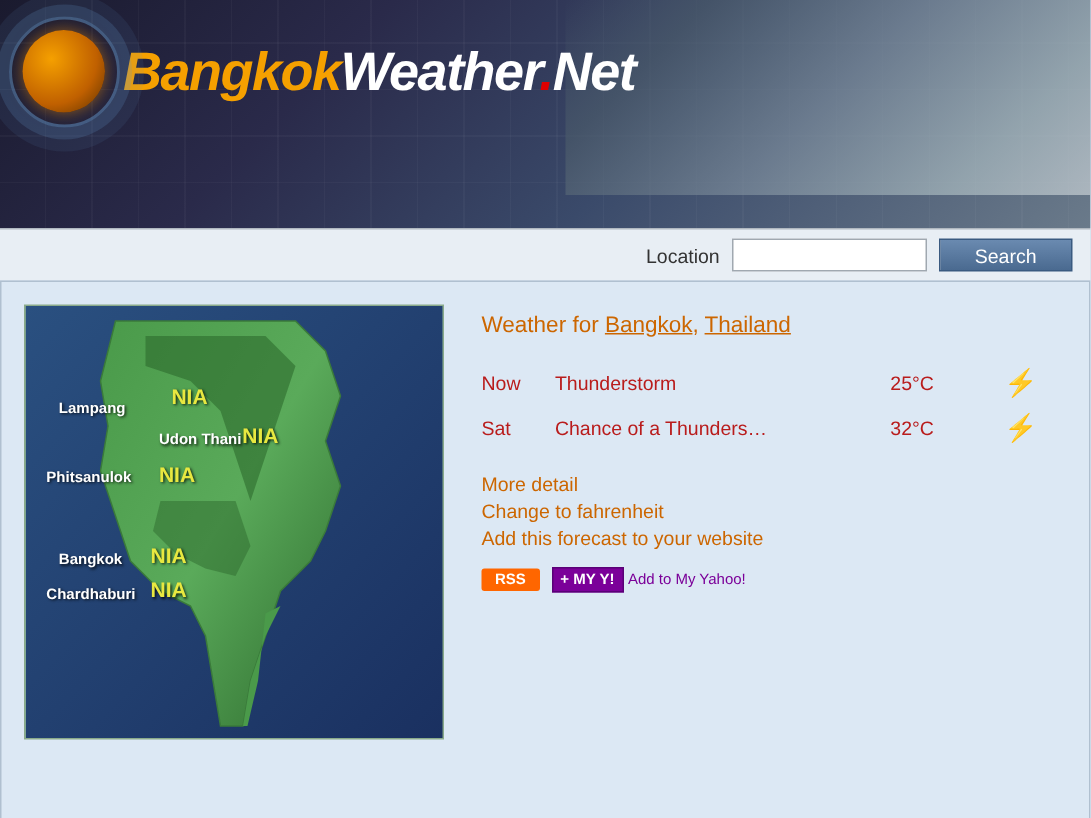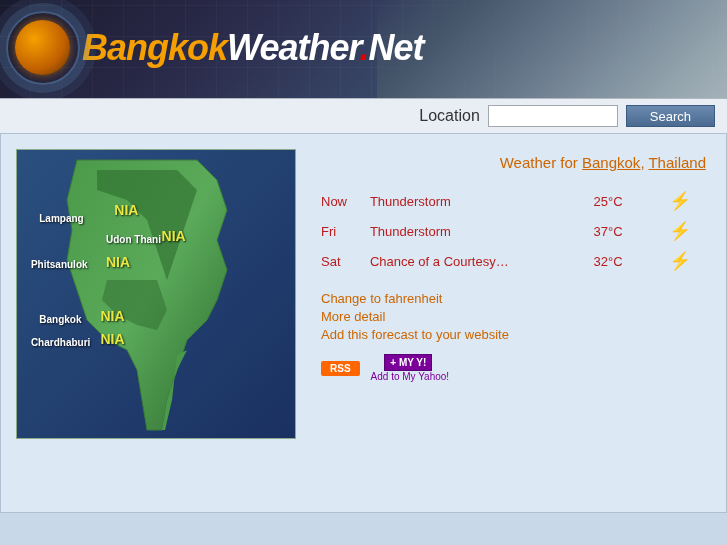--- a/index.html
+++ b/index.html
@@ -1,21 +1,21 @@
 <!DOCTYPE html>
 <html><head>
   <meta charset="utf-8">
   <style>
     * { margin: 0; padding: 0; box-sizing: border-box; }
     body { font-family: Arial, sans-serif; font-size: 13px; background: #c8d8e8; width: 727px; }
 
     
     #header {
       width: 727px;
-      height: 98px;
+      height: 152px;
       background: linear-gradient(135deg, #1a1a2e 0%, #2a2a4a 30%, #3a4a6a 60%, #6a7a8a 100%);
       position: relative;
       overflow: hidden;
     }
     #header-bg {
       position: absolute;
       top: 0; left: 0; right: 0; bottom: 0;
       background: 
         repeating-linear-gradient(0deg, transparent, transparent 30px, rgba(255,255,255,0.03) 30px, rgba(255,255,255,0.03) 31px),
         repeating-linear-gradient(90deg, transparent, transparent 30px, rgba(255,255,255,0.03) 30px, rgba(255,255,255,0.03) 31px);
@@ -75,21 +75,21 @@
       background: #e8eef4;
       border-top: 1px solid #b0b8c0;
       padding: 6px 12px;
       display: flex;
       align-items: center;
       justify-content: flex-end;
       gap: 8px;
     }
     #location-label {
       color: #333;
-      font-size: 16px;
+      font-size: 13px;
     }
     #location-input {
       width: 130px;
       height: 22px;
       border: 1px solid #a0a8b0;
       padding: 2px 4px;
       font-size: 13px;
       background: white;
     }
     #search-button {
@@ -151,21 +151,20 @@
 
     
     #weather-section {
       flex: 1;
       padding: 5px;
     }
     #weather-title {
       font-size: 15px;
       color: #cc6600;
       margin-bottom: 15px;
-      text-align: right;
     }
     #weather-title a {
       color: #cc6600;
       text-decoration: underline;
     }
     #weather-table {
       width: 100%;
       border-collapse: collapse;
       margin-bottom: 15px;
     }
@@ -291,43 +290,37 @@
 
     <table id="weather-table">
       <tbody id="weather-tbody">
       <tr>
     <td class="day-col">Now</td>
     <td class="desc-col">Thunderstorm</td>
     <td class="temp-col">25°C</td>
     <td class="icon-col"><span class="weather-icon">⚡</span></td>
   </tr>
           <tr>
-    <td class="day-col">Fri</td>
-    <td class="desc-col">Thunderstorm</td>
-    <td class="temp-col">37°C</td>
-    <td class="icon-col"><span class="weather-icon">⚡</span></td>
-  </tr>
-          <tr>
     <td class="day-col">Sat</td>
-    <td class="desc-col">Chance of a Courtesy…</td>
+    <td class="desc-col">Chance of a Thunders…</td>
     <td class="temp-col">32°C</td>
     <td class="icon-col"><span class="weather-icon">⚡</span></td>
   </tr>
         </tbody>
     </table>
 
     <div class="links-section">
+      <a href="#">More detail</a>
       <a href="#">Change to fahrenheit</a>
-      <a href="#">More detail</a>
       <a href="#">Add this forecast to your website</a>
     </div>
 
     <div id="rss-section">
       <div id="rss-badge">RSS</div>
-      <div style="display:flex;flex-direction:column;align-items:center;">
+      <div style="display:flex;flex-direction:row;align-items:center;">
         <div id="yahoo-badge">
           <span>+ MY Y!</span>
         </div>
         <div id="add-yahoo-label">Add to My Yahoo!</div>
       </div>
     </div>
   </div>
 </div>
 
 </body></html>

